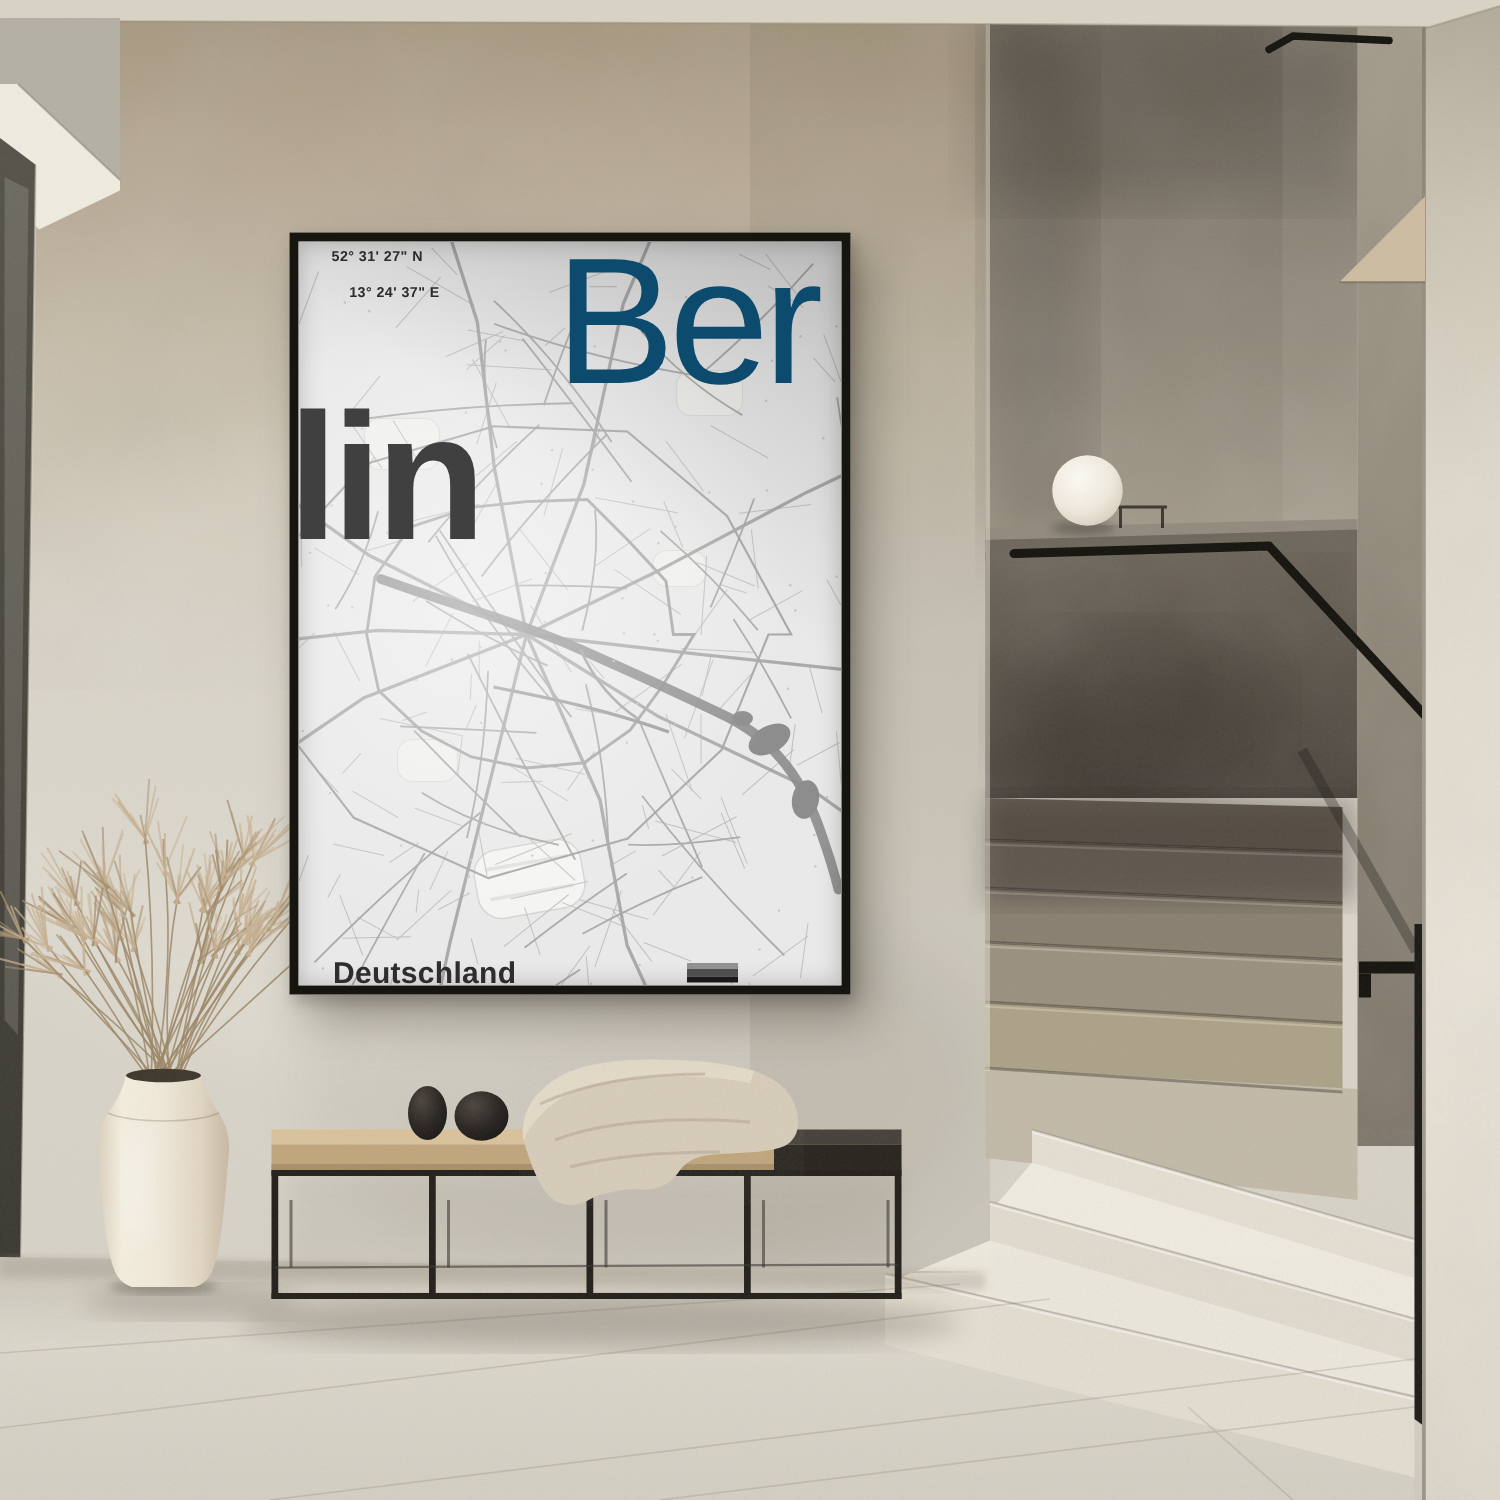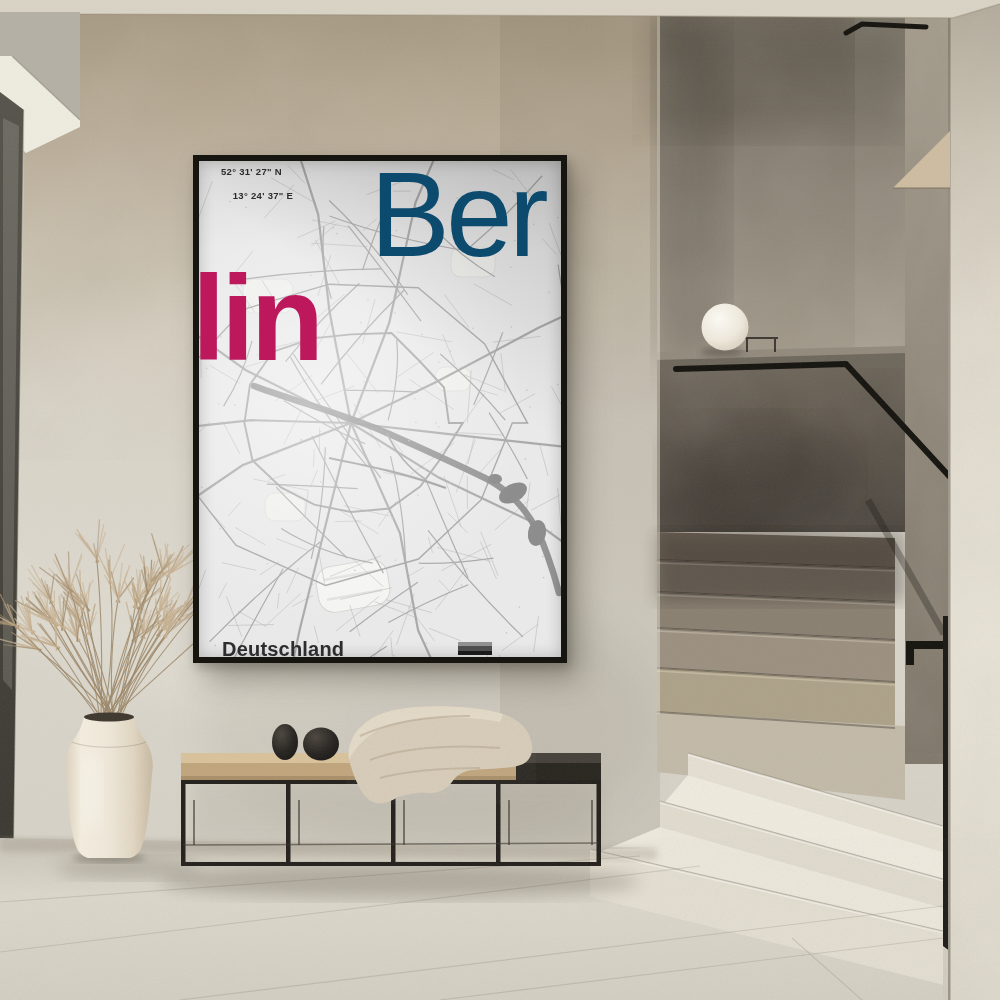--- a/index.html
+++ b/index.html
@@ -15,21 +15,21 @@
           background:
             linear-gradient(215deg, rgba(45,45,45,.20), rgba(45,45,45,0) 38%),
             radial-gradient(ellipse at 32% 48%, rgba(255,255,255,.45), rgba(255,255,255,0) 62%),
             linear-gradient(180deg, rgba(0,0,0,.05), rgba(0,0,0,0) 18%);
           box-shadow:inset 0 0 16px rgba(0,0,0,.22);}
   .poster-coords{position:absolute;left:22px;top:5px;font-size:9.5px;line-height:12px;
           font-weight:bold;color:#2b2b2b;letter-spacing:.3px;white-space:pre;}
   .title-top{position:absolute;left:171px;top:-7px;font-size:120px;line-height:1;
           font-weight:normal;letter-spacing:-4px;color:#0c4a6e;}
   .title-bottom{position:absolute;left:-7px;top:97px;font-size:120px;line-height:1;
-          font-weight:bold;letter-spacing:-4px;color:#be185d;}
+          font-weight:bold;letter-spacing:-4px;color:#404040;}
   .country{position:absolute;left:23px;top:477px;font-size:20px;font-weight:bold;
           color:#2d2d2f;letter-spacing:.2px;}
   .flag{position:absolute;left:259px;top:481px;width:34px;height:13px;display:flex;
           flex-direction:column;}
   .flag div{flex:1;}
 </style>
 </head>
 <body>
 
 <div id="stage">

